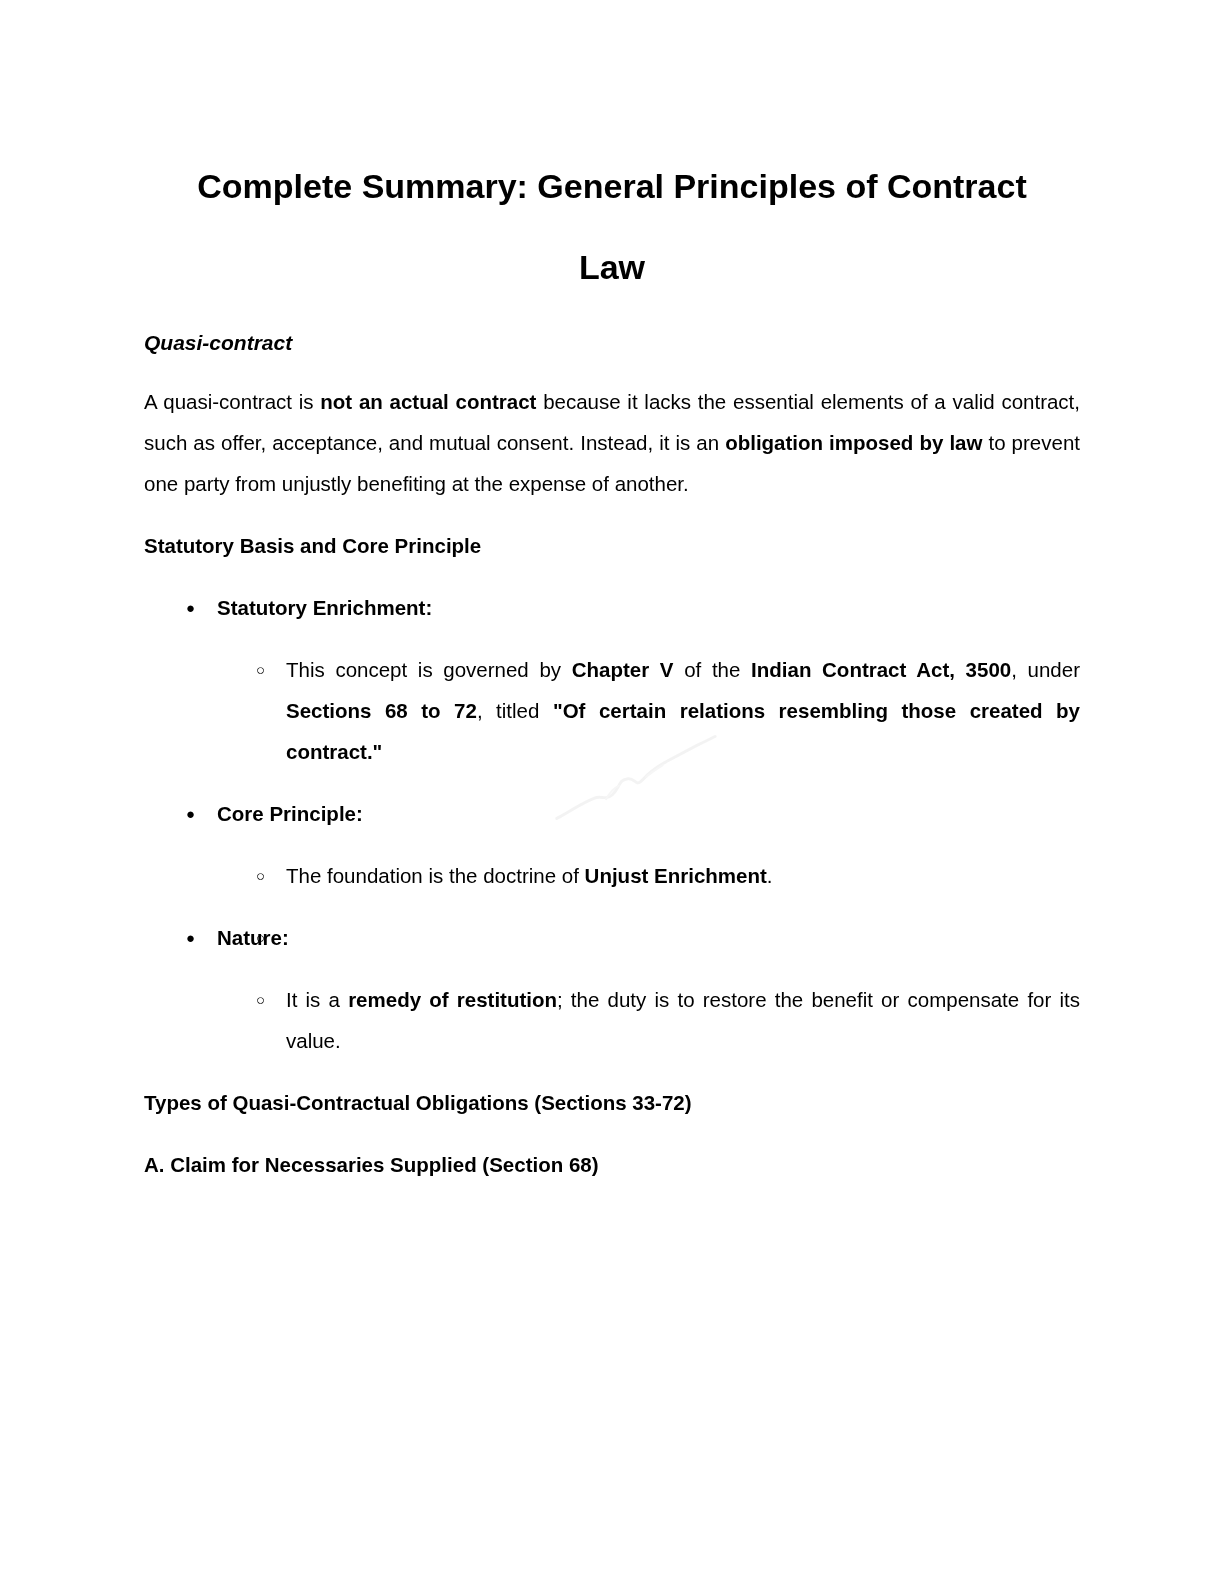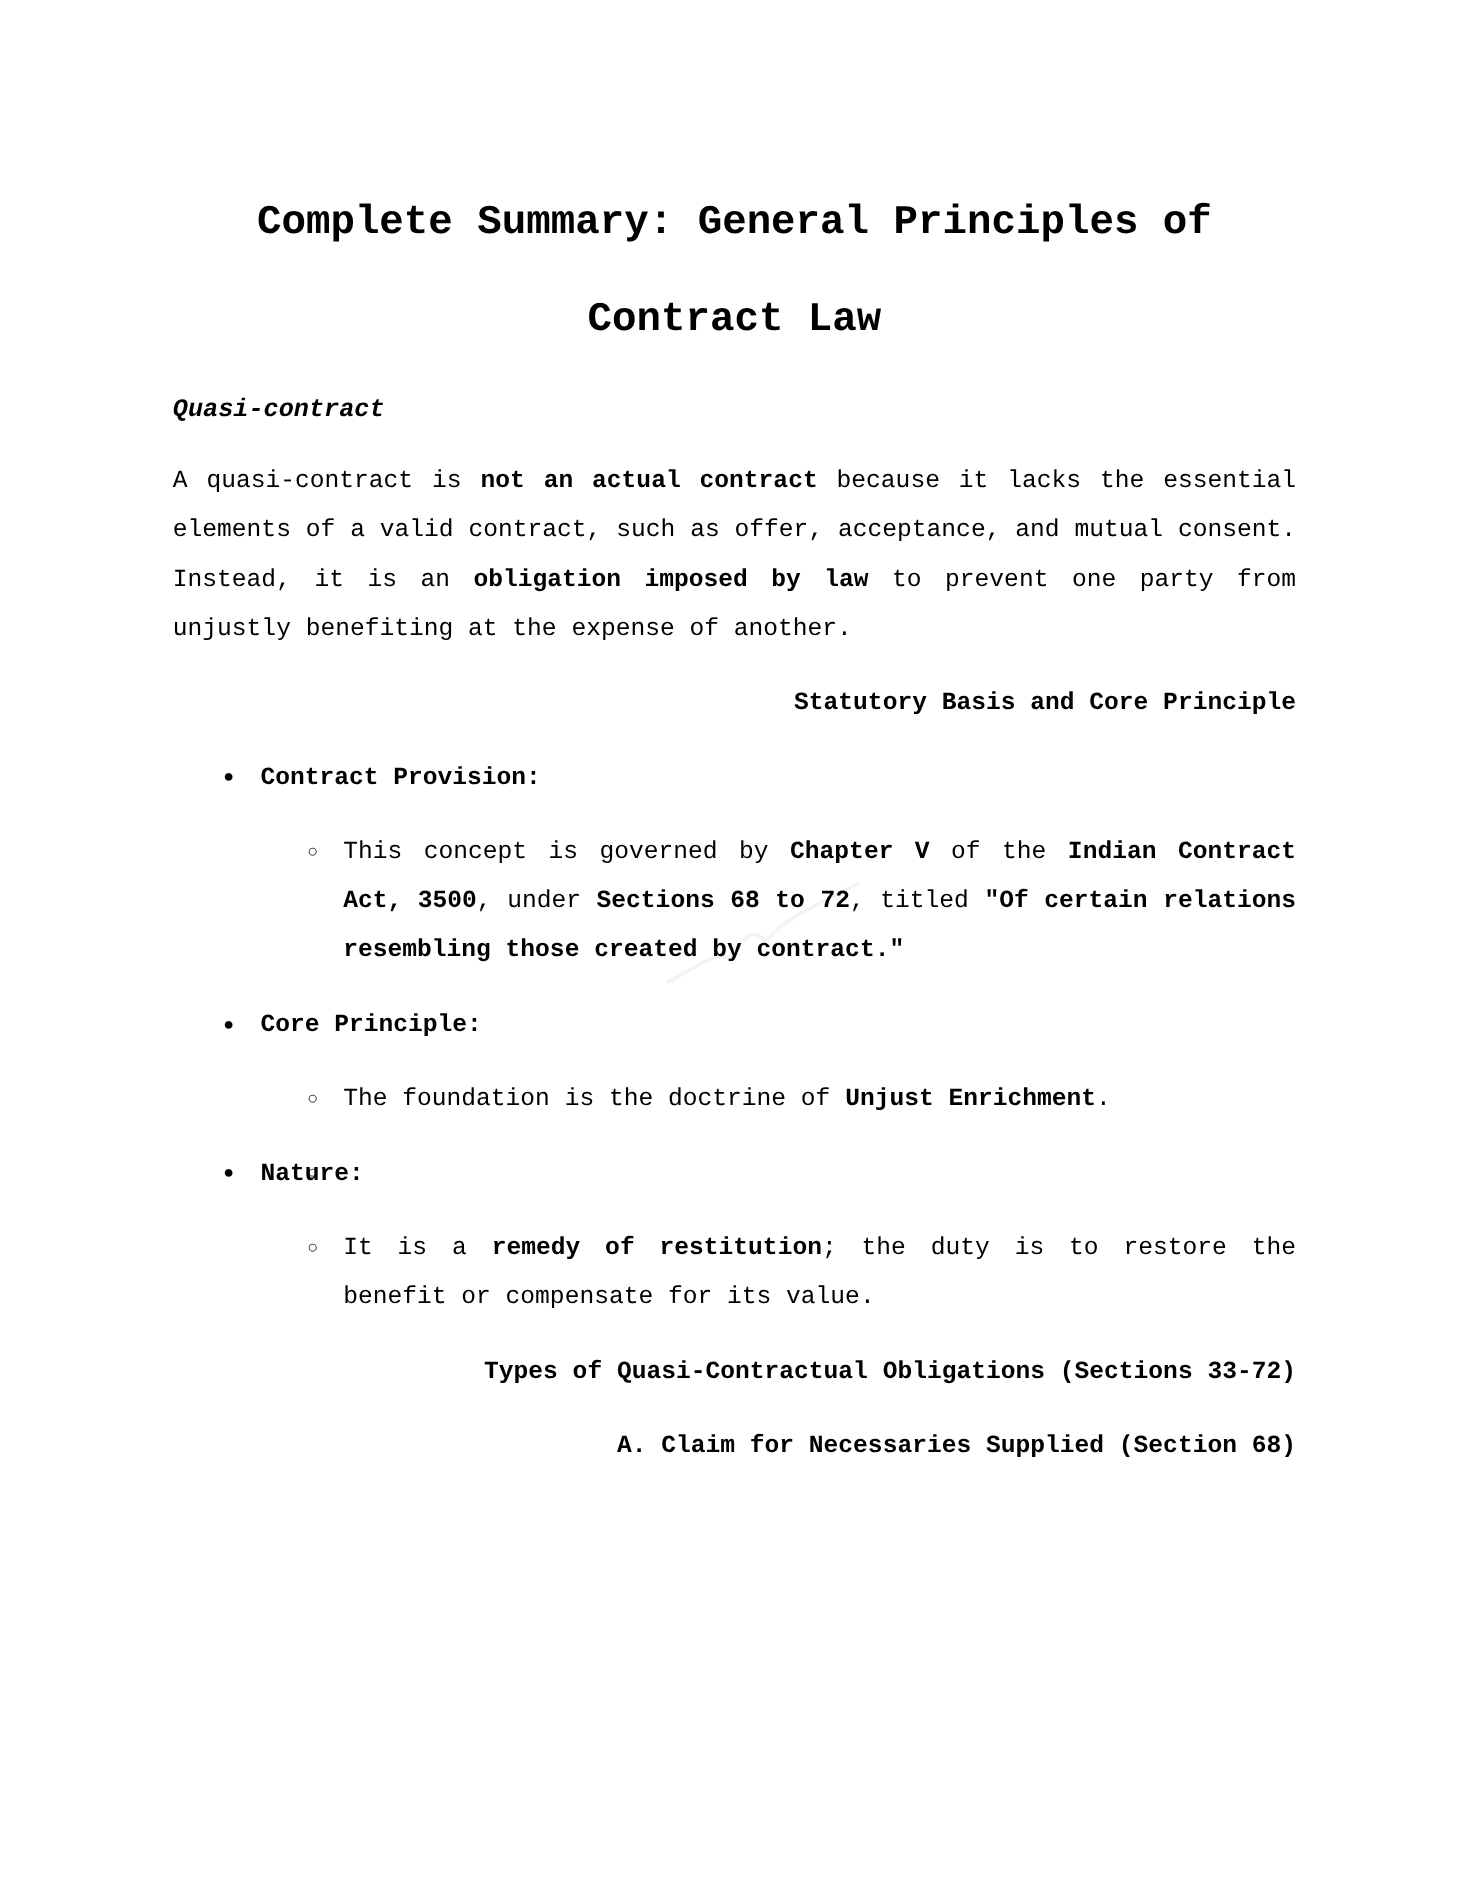--- a/index.html
+++ b/index.html
@@ -6,21 +6,21 @@
     margin: 0;
     padding: 0;
     background: #ffffff;
   }
   .page {
     position: relative;
     width: 1224px;
     height: 1584px;
     background: #ffffff;
     overflow: hidden;
-    font-family: Liberation Mono, monospace;
+    font-family: Liberation Sans, sans-serif;
     color: #000000;
   }
   .doc {
     padding: 146px 144px 0 144px;
   }
   .title {
     max-width: 900px;
     margin: 0 auto 14px auto;
     text-align: center;
     font-size: 34px;
@@ -34,21 +34,21 @@
     font-style: italic;
     line-height: 41px;
     margin: 0 0 18px 0;
   }
   .para, .heading, .li {
     font-size: 20.5px;
     line-height: 41px;
     margin: 0 0 21px 0;
   }
   .para { text-align: justify; }
-  .heading { font-weight: bold; text-align: right; }
+  .heading { font-weight: bold; text-align: left; }
   .li { position: relative; }
   .li.l1 { padding-left: 73px; }
   .li.l2 { padding-left: 142px; }
   .li .marker {
     position: absolute;
     top: 0;
     line-height: 41px;
   }
   .li.l1 .marker { left: 42px; font-size: 15px; }
   .li.l2 .marker { left: 112px; font-size: 15px; }
@@ -84,21 +84,21 @@
     <h1 class="title">Complete Summary: General Principles of Contract Law</h1>
 
     <div class="subtitle">Quasi-contract</div>
 
     <p class="para"><span>A quasi-contract is </span><span class="b">not an actual contract</span><span> because it lacks the essential elements of a valid contract, such as offer, acceptance, and mutual consent. Instead, it is an </span><span class="b">obligation imposed by law</span><span> to prevent one party from unjustly benefiting at the expense of another.</span></p>
 
     <h2 class="heading"><span class="b">Statutory Basis and Core Principle</span></h2>
 
     <div class="li l1">
       <span class="marker">●</span>
-      <div class="li-text"><span class="b">Contract Provision:</span></div>
+      <div class="li-text"><span class="b">Statutory Enrichment:</span></div>
     </div>
 
     <div class="li l2">
       <span class="marker">○</span>
       <div class="li-text"><span>This concept is governed by </span><span class="b">Chapter V</span><span> of the </span><span class="b">Indian Contract Act, 3500</span><span>, under </span><span class="b">Sections 68 to 72</span><span>, titled </span><span class="b">"Of certain relations resembling those created by contract."</span></div>
     </div>
 
     <div class="li l1">
       <span class="marker">●</span>
       <div class="li-text"><span class="b">Core Principle:</span></div>

